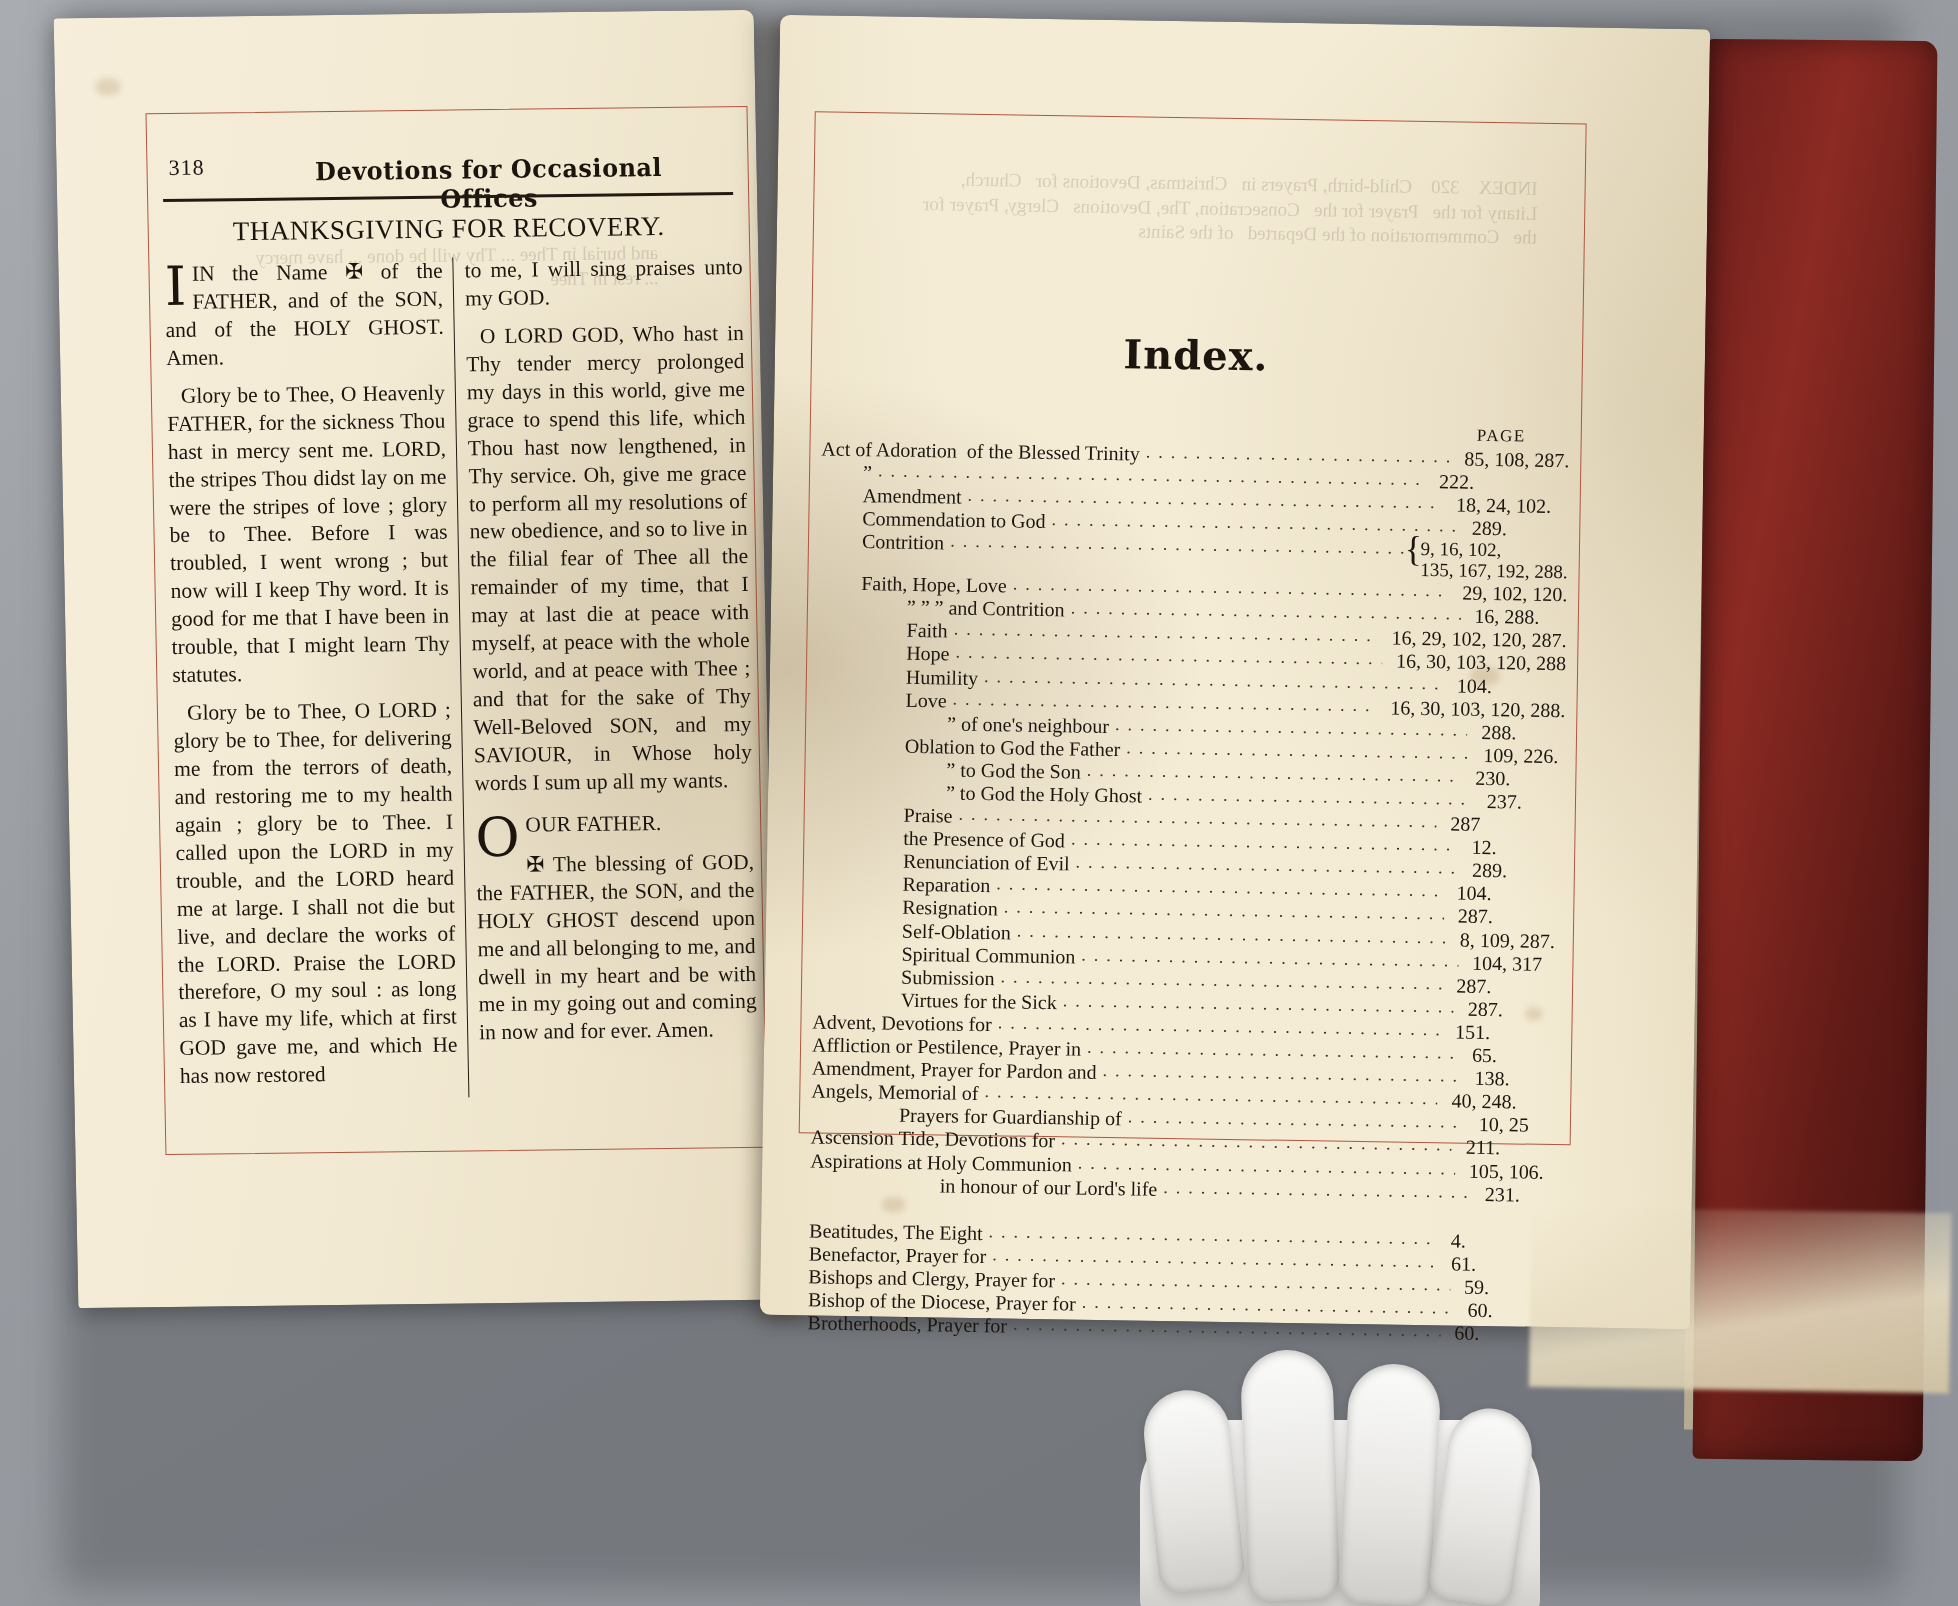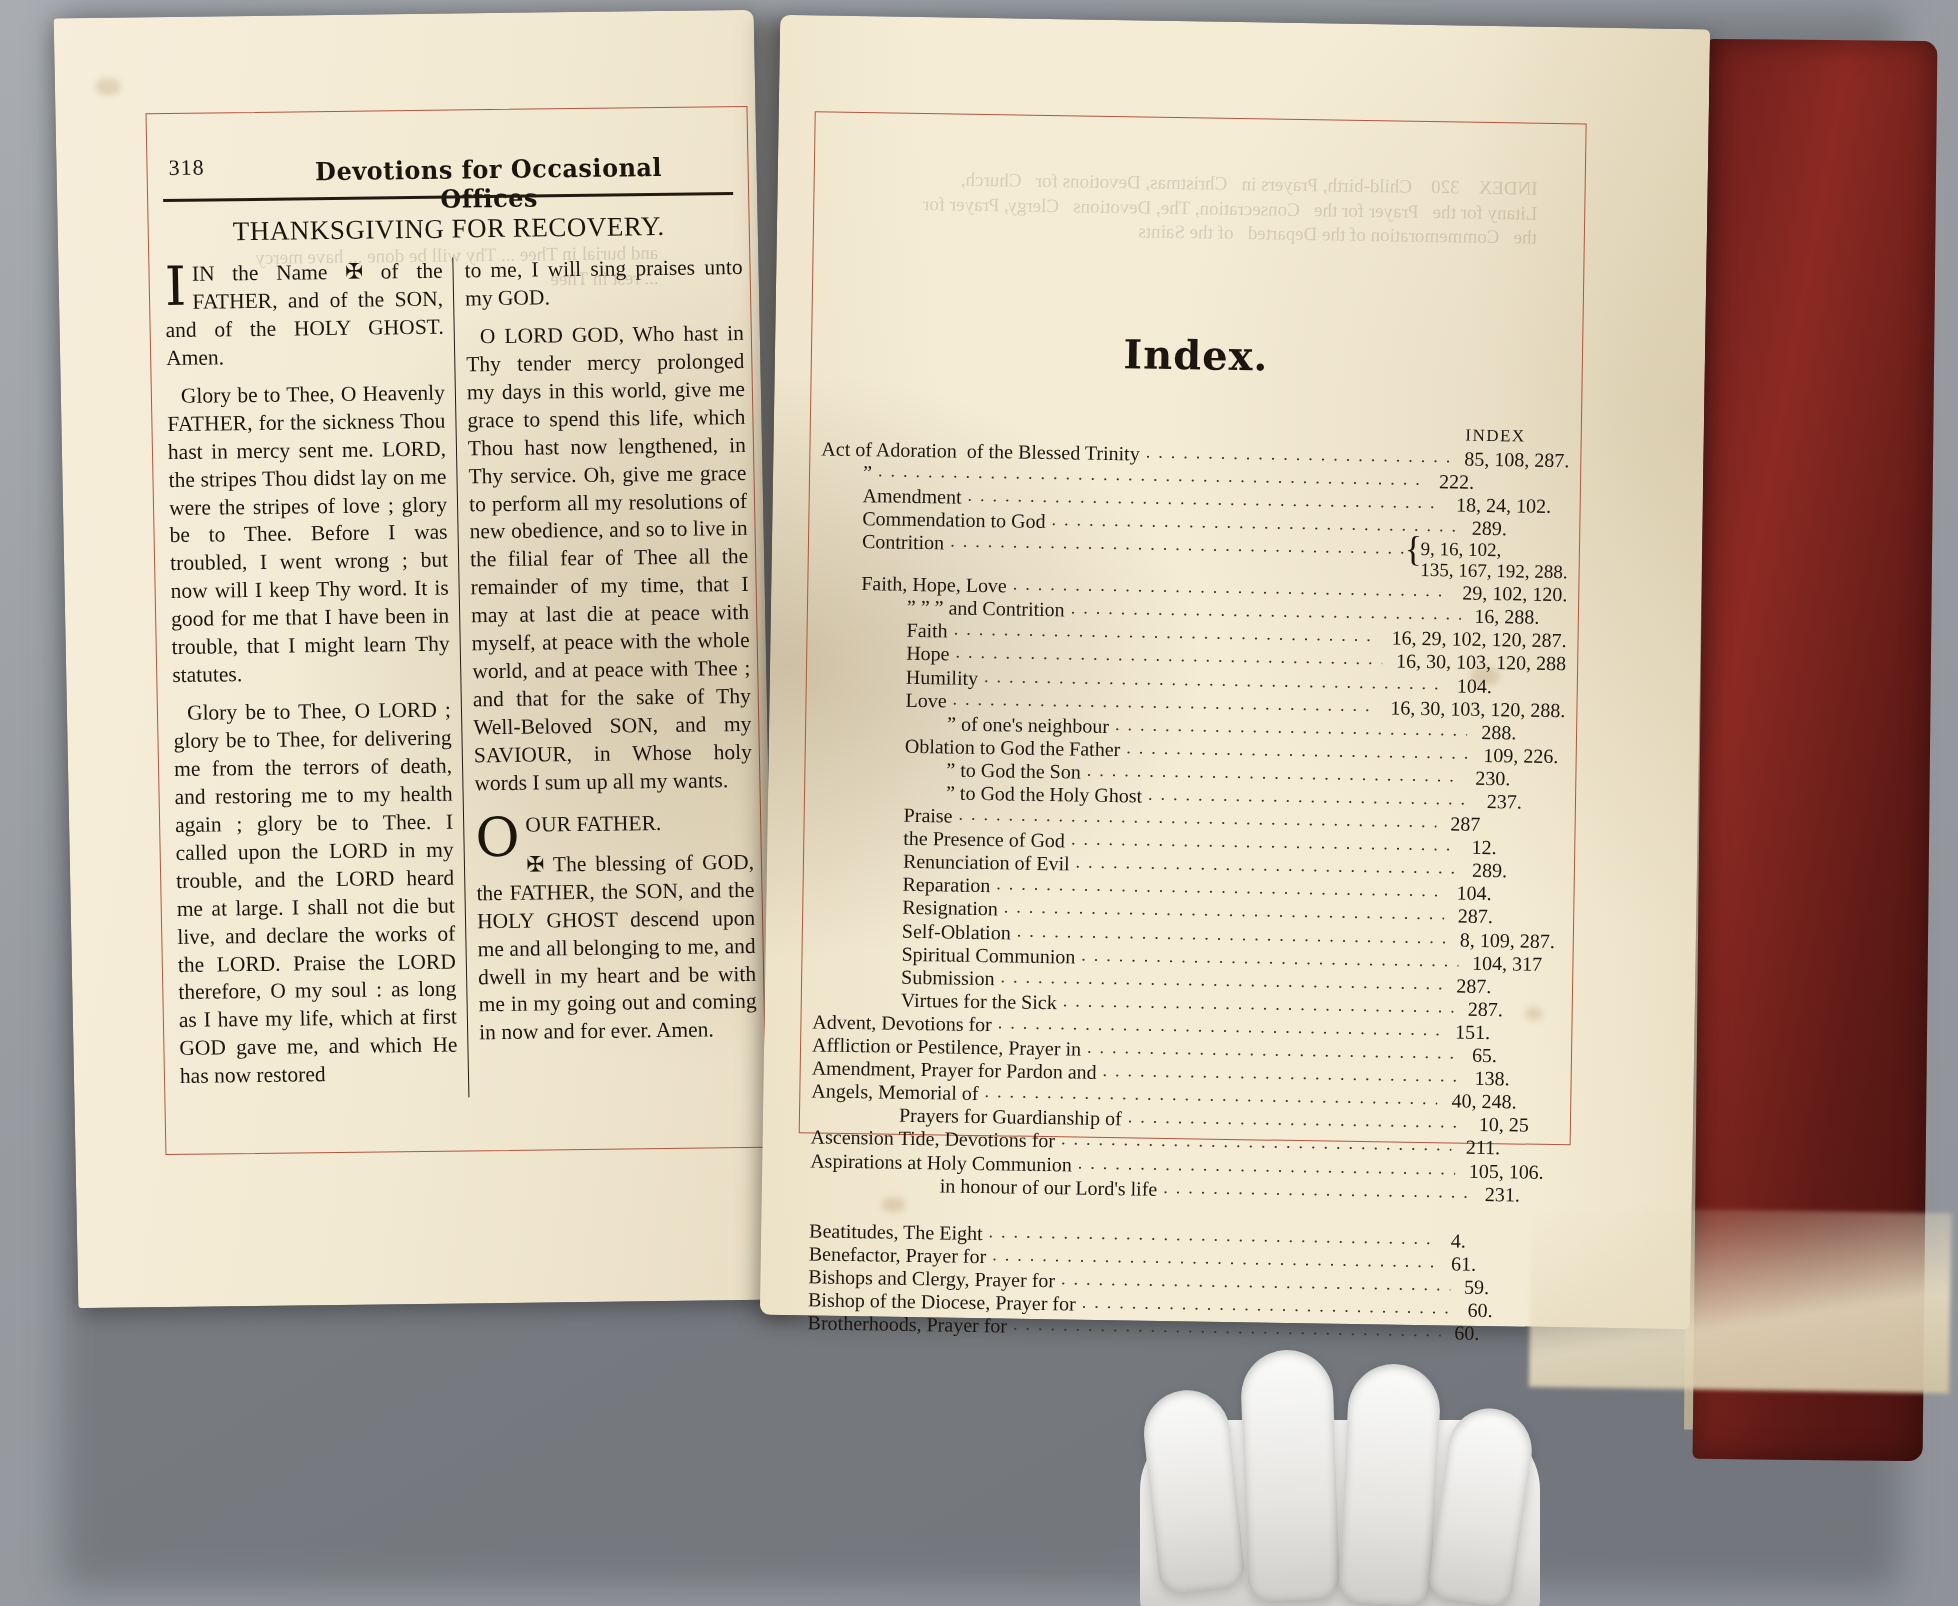--- a/index.html
+++ b/index.html
@@ -337,21 +337,21 @@
     <div class="foxing" style="left:120px;top:1180px;width:24px;height:16px;"></div>
 
     <div class="frame frame-right"></div>
 
     <div class="ghost" style="left:140px; top:150px; width:620px;">
       INDEX &nbsp;&nbsp; 320 &nbsp;&nbsp; Child-birth, Prayers in &nbsp; Christmas, Devotions for &nbsp; Church, Litany for the &nbsp; Prayer for the &nbsp; Consecration, The, Devotions &nbsp; Clergy, Prayer for the &nbsp; Commemoration of the Departed &nbsp; of the Saints
     </div>
 
     <div class="rp-content">
       <div class="index-title">Index.</div>
-      <div class="page-col-label">INDEX</div>
+      <div class="page-col-label">PAGE</div>
       <div class="index-list" id="index-list">
           <div class="ix">
             <span class="term ind0">Act of Adoration</span>
             <span style="padding-left: 10px;">of the Blessed Trinity</span>
             <span class="leader">............................................................</span>
             <span class="pg">85, 108, 287.</span>
           </div>
           <div class="ix">
             <span class="term ind1">”</span>
             <span class="leader">............................................................</span>

